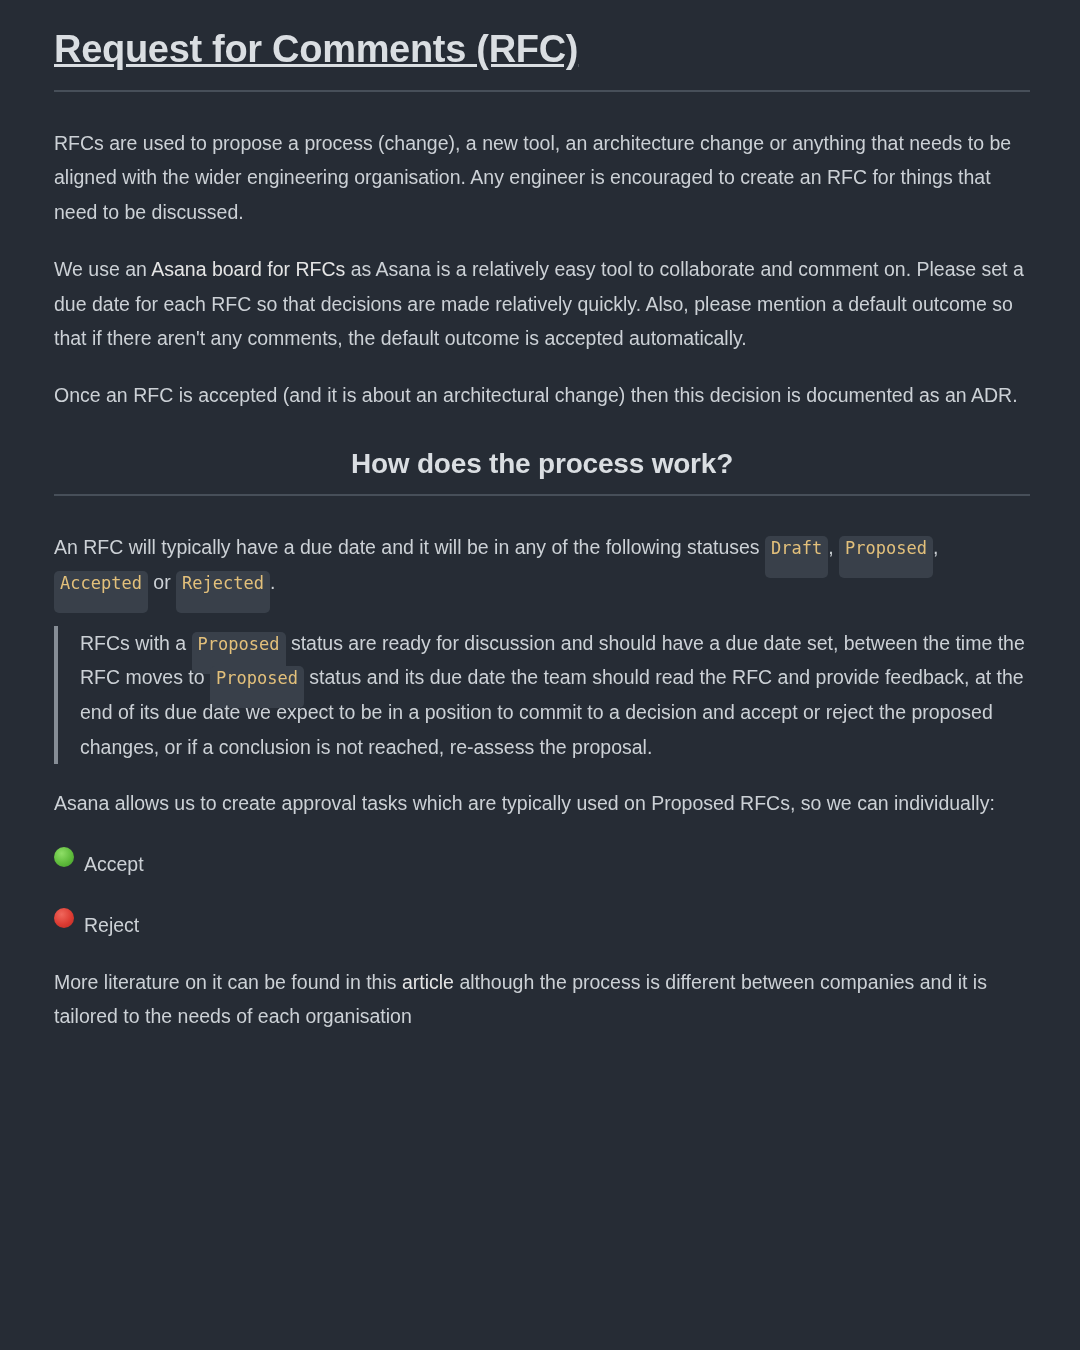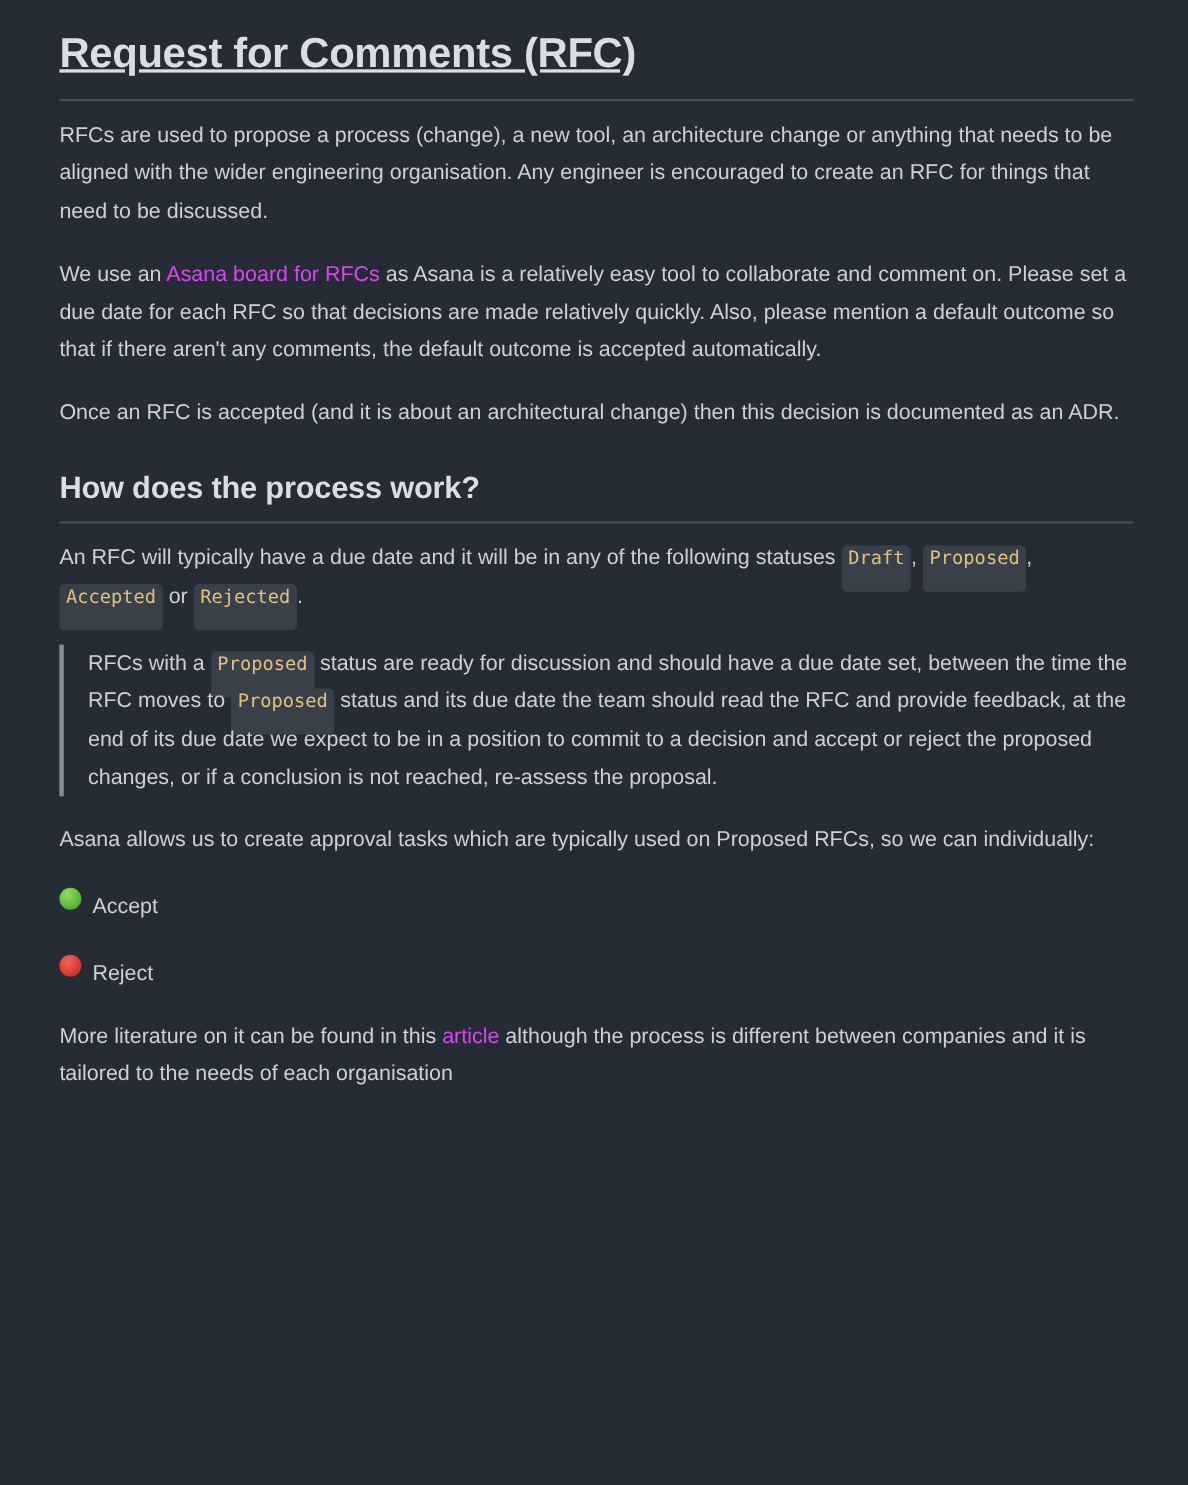--- a/index.html
+++ b/index.html
@@ -37,44 +37,45 @@
 
   h2.section-title {
     font-family: "Liberation Sans", sans-serif;
     font-size: 28px;
     line-height: 1.2;
     font-weight: bold;
     color: #dadee2;
     letter-spacing: -0.2px;
     margin: 34px 0 0 0;
     padding: 0 0 14px 0;
+    text-align: center;
   }
 
   .rule {
     height: 2px;
     background: #474f59;
     border: 0;
     margin: 0 4px 0 0;
     width: 976px;
   }
 
   p.para {
     font-size: 19.5px;
     line-height: 1.78;
     color: #ccd1d6;
     margin: 22px 0 0 0;
     max-width: 980px;
   }
 
   p.para.first {
-    margin-top: 14px;
+    margin-top: 34px;
   }
 
   a.link {
-    color: #d946ef;
+    color: #e5e5e5;
     text-decoration: none;
   }
 
   code.code-chip {
     font-family: "DejaVu Sans Mono", "Liberation Mono", monospace;
     font-size: 17px;
     color: #e3c07b;
     background: #39404a;
     border-radius: 5px;
     padding: 2px 6px 20px 6px;

